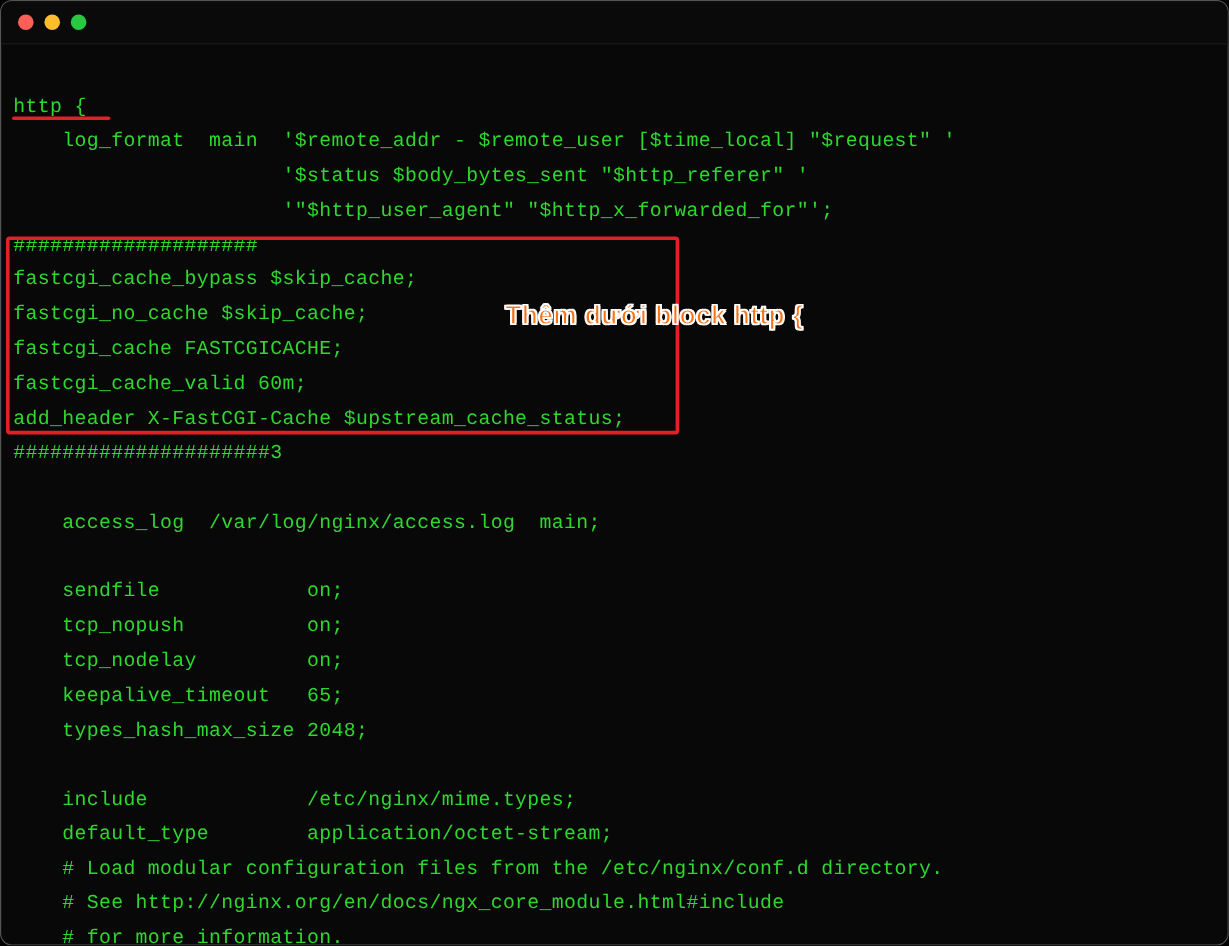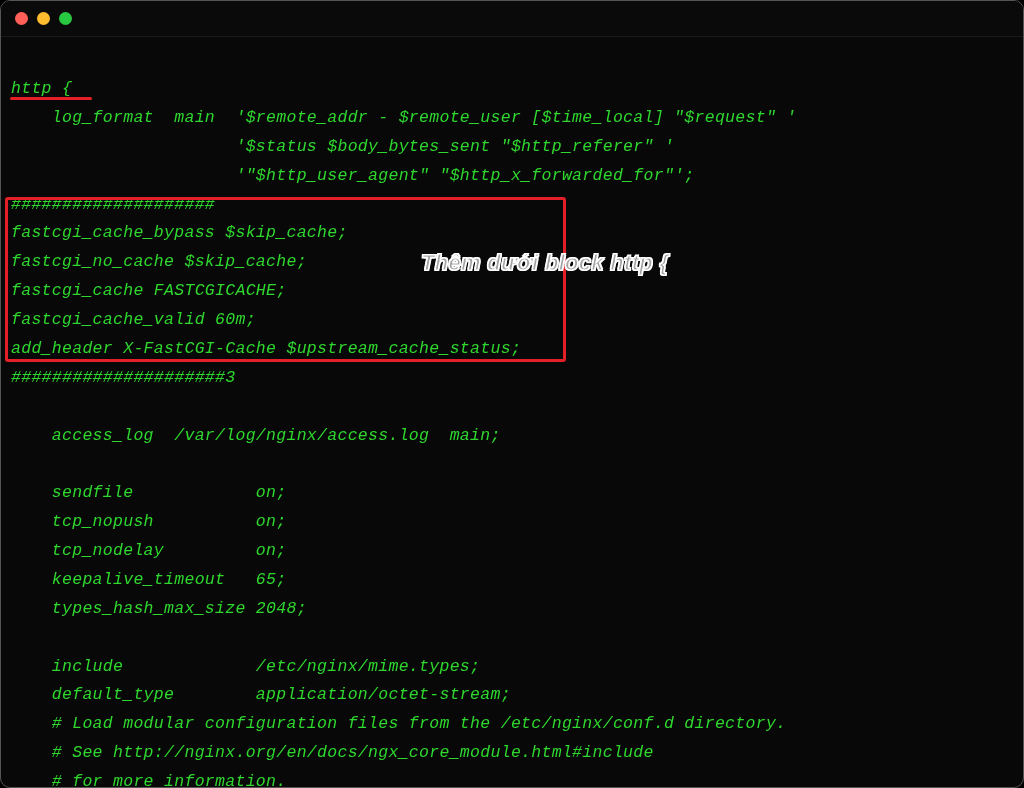--- a/index.html
+++ b/index.html
@@ -1,15 +1,15 @@
 <!DOCTYPE html>
 <html><head>
 <meta charset="utf-8">
 <style>
-  * { margin: 0; padding: 0; box-sizing: border-box; font-style: italic; }
+  * { margin: 0; padding: 0; box-sizing: border-box; }
   body {
     background: #000;
     font-family: "Menlo", "Consolas", "Courier New", monospace;
     font-size: 16px;
     width: 1024px;
     height: 788px;
     overflow: hidden;
     position: relative;
   }
   .window {
@@ -57,21 +57,21 @@
     border: 3px solid #e32028;
     border-radius: 3px;
     pointer-events: none;
   }
 
   .annotation {
     position: absolute;
     font-family: -apple-system, Helvetica, Arial, sans-serif;
     font-weight: 700;
     font-size: 22px;
-    color: #a3a3a3;
+    color: #f97316;
     -webkit-text-stroke: 1.2px #fff;
     text-shadow:
       -1px -1px 0 #fff,
        1px -1px 0 #fff,
       -1px  1px 0 #fff,
        1px  1px 0 #fff;
     letter-spacing: 0.3px;
     white-space: nowrap;
   }
 </style>

